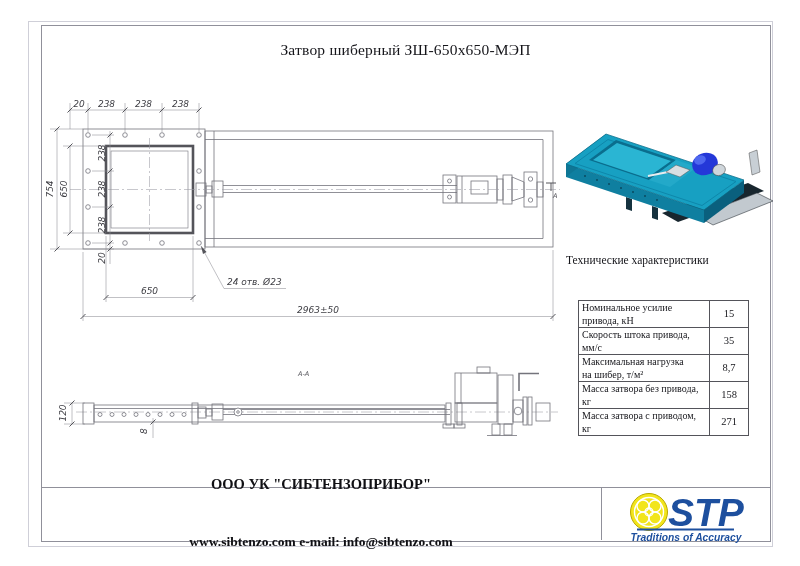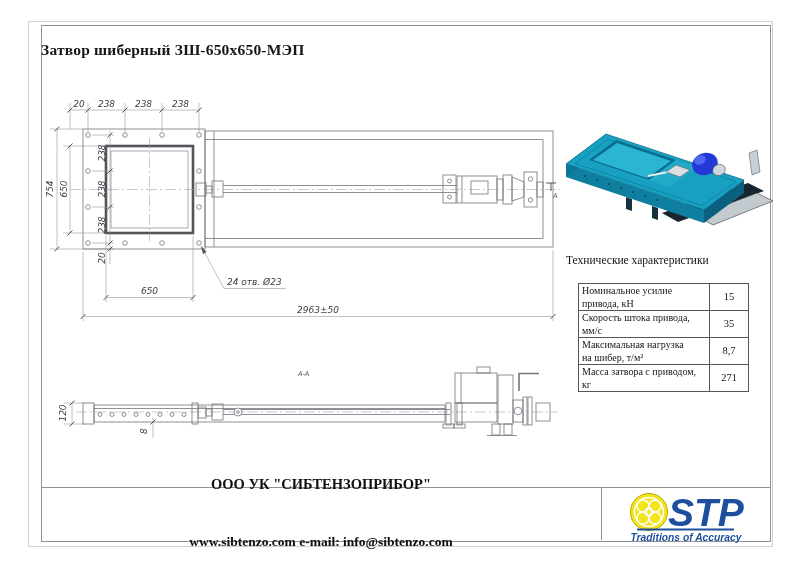--- a/index.html
+++ b/index.html
@@ -2,25 +2,25 @@
 <html><head>
 <meta charset="utf-8">
 <style>
   html,body { margin:0; padding:0; }
   body {
     width:800px; height:566px; position:relative; background:#ffffff;
     font-family:"Liberation Serif", serif; overflow:hidden;
   }
   .frame-outer { position:absolute; left:28px; top:21px; width:743px; height:524px; border:1px solid #cfcfd8; }
   .frame-inner { position:absolute; left:41px; top:25px; width:728px; height:515px; border:1px solid #90909a; }
-  .title { position:absolute; left:41px; top:41px; width:729px; 
-           font-size:15.5px; color:#15151a; letter-spacing:.2px;font-weight:bold; }
+  .title { position:absolute; left:41px; top:41px; width:729px; text-align:center;
+           font-size:15.5px; color:#15151a; letter-spacing:.2px; }
   .specs-heading { position:absolute; left:566px; top:254px; width:194px; 
            font-size:11.5px; color:#15151a; }
-  table.specs { position:absolute; left:578px; top:283px; border-collapse:collapse;border-radius:28px; }
+  table.specs { position:absolute; left:578px; top:300px; border-collapse:collapse;border-radius:28px; }
   table.specs td { border:1px solid #54545a; font-size:10px; color:#17171c; padding:0 3px; line-height:1.3; }
   table.specs td.lbl { width:124px; }
   table.specs td.val { width:32px; text-align:center; font-size:10.5px; }
   .footer-sep { position:absolute; left:41px; top:487px; width:729px; height:0; border-top:1px solid #90909a; }
   .footer-div { position:absolute; left:601px; top:487px; height:53px; width:0; border-left:1px solid #90909a; }
   .footer-info { position:absolute; left:41px; top:487px; width:560px; height:53px;
     display:flex; flex-direction:column; justify-content:center; align-items:center;
     font-weight:bold; color:#101014; }
   .footer-info .l1 { font-size:14.5px; line-height:1.2; }
   .footer-info .l2 { font-size:13.5px; line-height:1.25; }
@@ -285,20 +285,24 @@
     <td class="val">35</td>
   </tr>
   <tr>
     <td class="lbl">
       <div>Максимальная нагрузка</div>
       <div>на шибер, т/м²</div>
     </td>
     <td class="val">8,7</td>
   </tr>
   <tr>
+    <td class="lbl"><span>Масса затвора без привода, кг</span></td>
+    <td class="val">158</td>
+  </tr>
+  <tr>
     <td class="lbl"><span>Масса затвора с приводом, кг</span></td>
     <td class="val">271</td>
   </tr>
 </tbody>
   </table>
 
 <div class="footer-sep"></div>
 <div class="footer-div"></div>
 <div class="footer-info">
   <div class="l1">ООО УК "СИБТЕНЗОПРИБОР"</div>

